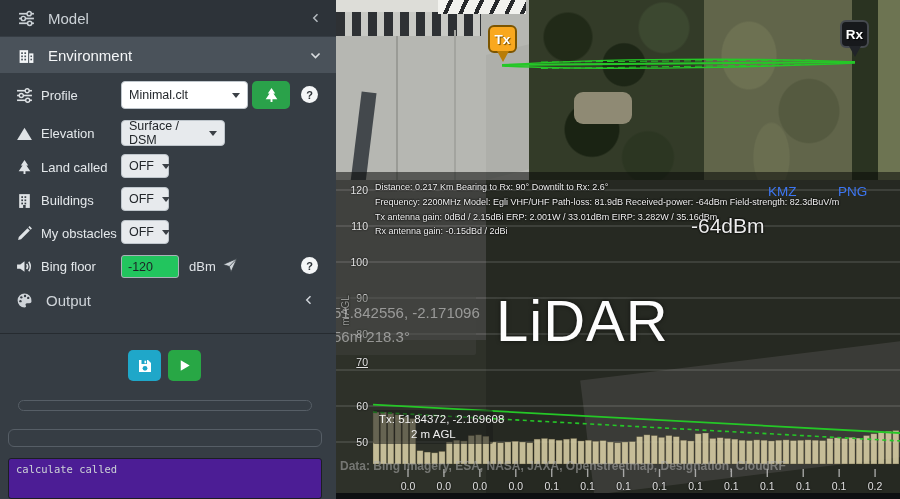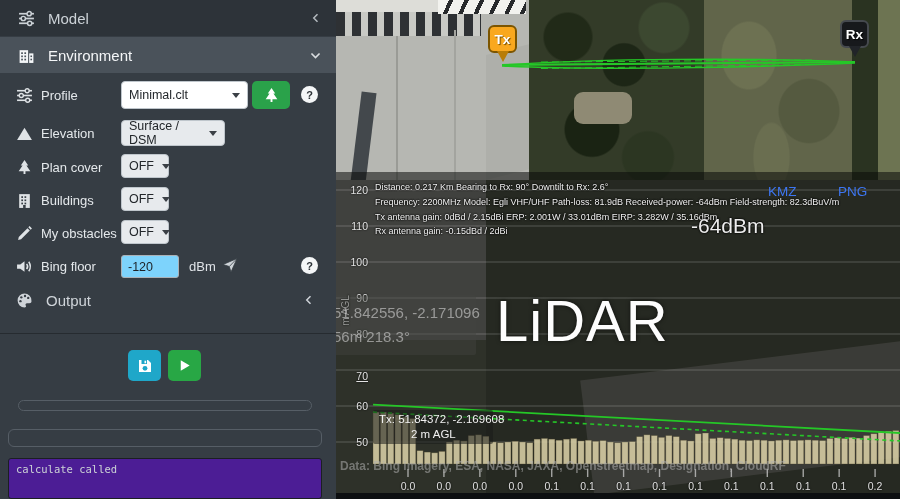--- a/index.html
+++ b/index.html
@@ -24,21 +24,21 @@
          padding:0 7px; cursor:pointer; }
   .sel .caret { width:0; height:0; border-left:4px solid transparent; border-right:4px solid transparent;
                 border-top:5px solid #3b4046; margin-left:8px; }
   .sel-white { background:#fff; }
   .abs { position:absolute; }
   .q-badge { width:17px; height:17px; border-radius:50%; background:#f4f6f7; color:#2c3237;
              font-size:11px; font-weight:bold; display:flex; align-items:center; justify-content:center; cursor:pointer; }
   .btn-tree { width:38px; height:28px; background:#2aa24a; border-radius:5px; display:flex;
               align-items:center; justify-content:center; cursor:pointer; }
   #noise-input { position:absolute; left:121px; top:255px; width:58px; height:23px; border:1px solid #aab1b7;
-                 border-radius:3px; font-size:12.5px; padding:0 6px; color:#1d2126; background:#7dd3fc; }
+                 border-radius:3px; font-size:12.5px; padding:0 6px; color:#1d2126; background:#22c55e; }
   .unit { color:#dfe3e7; font-size:13px; }
 
   .divider { position:absolute; left:0; top:333px; width:336px; height:1px; background:#262b30; }
   .sq-btn { position:absolute; width:33px; height:31px; border-radius:5px; display:flex;
             align-items:center; justify-content:center; cursor:pointer; }
   #btn-save { left:128px; top:350px; background:#1fa7c9; }
   #btn-run  { left:168px; top:350px; background:#28a745; }
 
   .hollow { position:absolute; border:1px solid #565e66; border-radius:6px; background:transparent; }
   #progress-track { left:18px; top:400px; width:294px; height:11px; border-radius:6px; }
@@ -168,21 +168,21 @@
     </div>
     <div class="sel abs" style="left:121px;top:120px;width:104px;height:26px;">
       <span>Surface / DSM</span>
       <span class="caret"></span>
     </div>
 
     <div class="frow" style="top:152px;height:30px;">
       <svg class="icon16" viewBox="0 0 16 16">
           <polygon points="8,1 11.5,6 9.8,6 13.5,11.5 8.9,11.5 8.9,14 7.1,14 7.1,11.5 2.5,11.5 6.2,6 4.5,6" fill="#dfe3e6"></polygon>
         </svg>
-      <span class="lbl">Plan cover</span>
+      <span class="lbl">Land called</span>
     </div>
     <div class="sel abs" style="left:121px;top:154px;width:48px;height:24px;">
       <span>OFF</span>
       <span class="caret"></span>
     </div>
 
     <div class="frow" style="top:185px;height:30px;">
       <svg class="icon16" viewBox="0 0 16 16">
           <rect x="3" y="2" width="10" height="13" fill="#dfe3e6"></rect>
           <g fill="#363d44">
@@ -402,21 +402,21 @@
         <line x1="205" y1="62" x2="480" y2="60" stroke="#25c727" stroke-width="1" stroke-dasharray="7 4"></line>
         <line x1="205" y1="68.5" x2="480" y2="64.5" stroke="#25c727" stroke-width="1" stroke-dasharray="7 4"></line>
       </svg>
 
     <div id="yticks">
         <div class="ytick" style="left: 6px; top: 184px;">120</div>
         <div class="ytick" style="left: 6px; top: 220px;">110</div>
         <div class="ytick" style="left: 6px; top: 256px;">100</div>
         <div class="ytick" style="left: 6px; top: 292px;">90</div>
         <div class="ytick" style="left: 6px; top: 328px;">80</div>
-        <div class="ytick" style="left: 6px; top: 370px; text-decoration: underline;">70</div>
+        <div class="ytick" style="left: 6px; top: 356px; text-decoration: underline;">70</div>
         <div class="ytick" style="left: 6px; top: 400px;">60</div>
         <div class="ytick" style="left: 6px; top: 436px;">50</div>
       </div>
     <div id="xticks">
         <div class="xtick" style="left: 57px;">0.0</div>
         <div class="xtick" style="left: 92.93px;">0.0</div>
         <div class="xtick" style="left: 128.86px;">0.0</div>
         <div class="xtick" style="left: 164.79px;">0.0</div>
         <div class="xtick" style="left: 200.72px;">0.1</div>
         <div class="xtick" style="left: 236.65px;">0.1</div>

